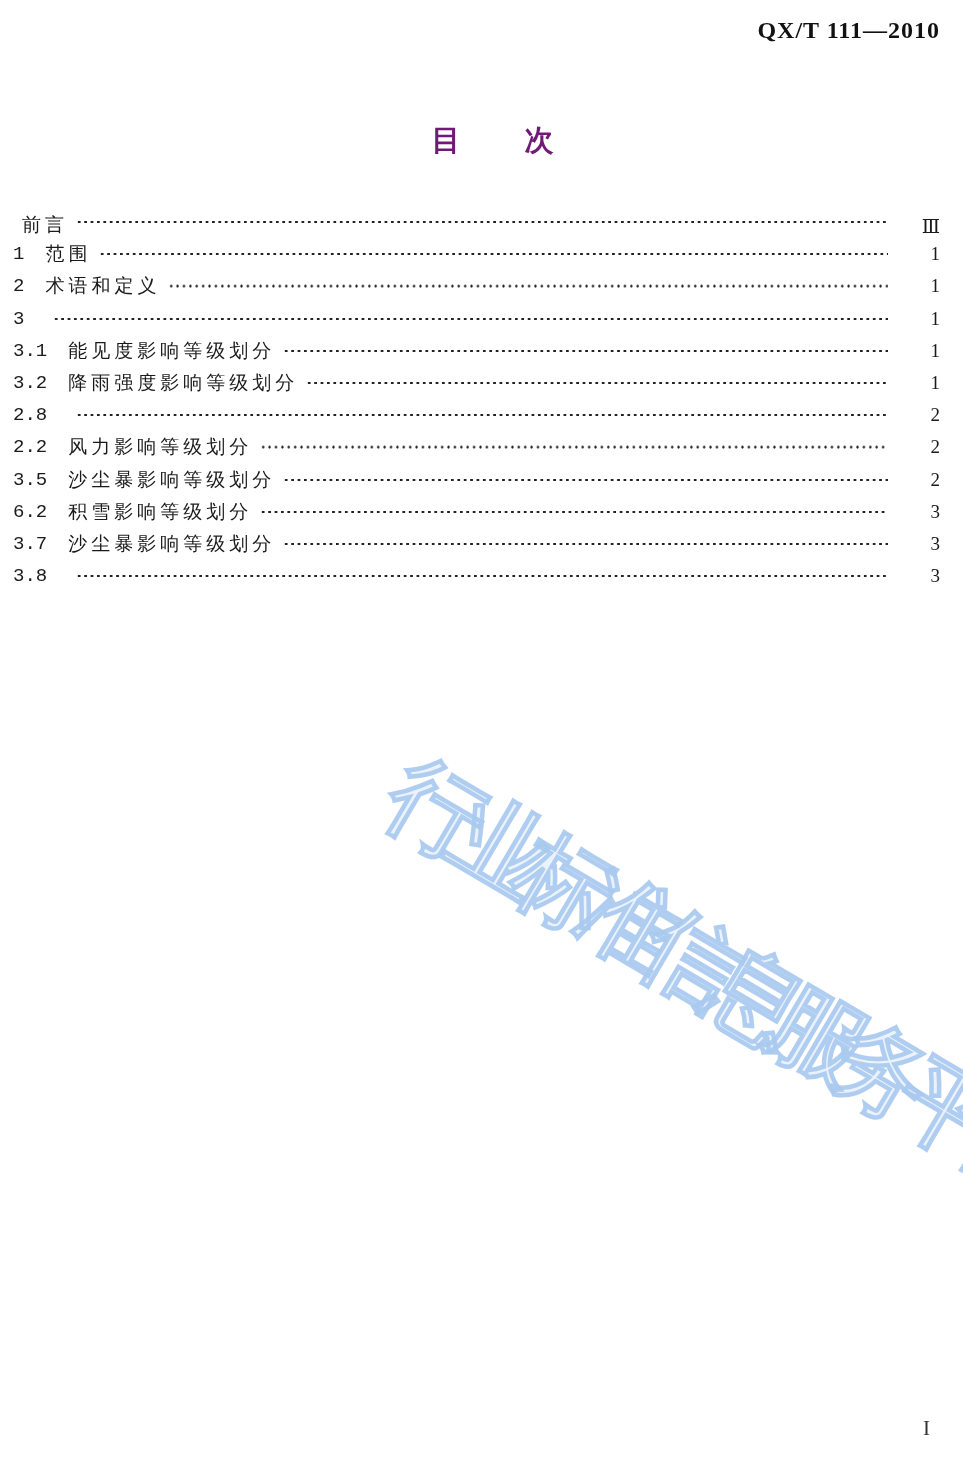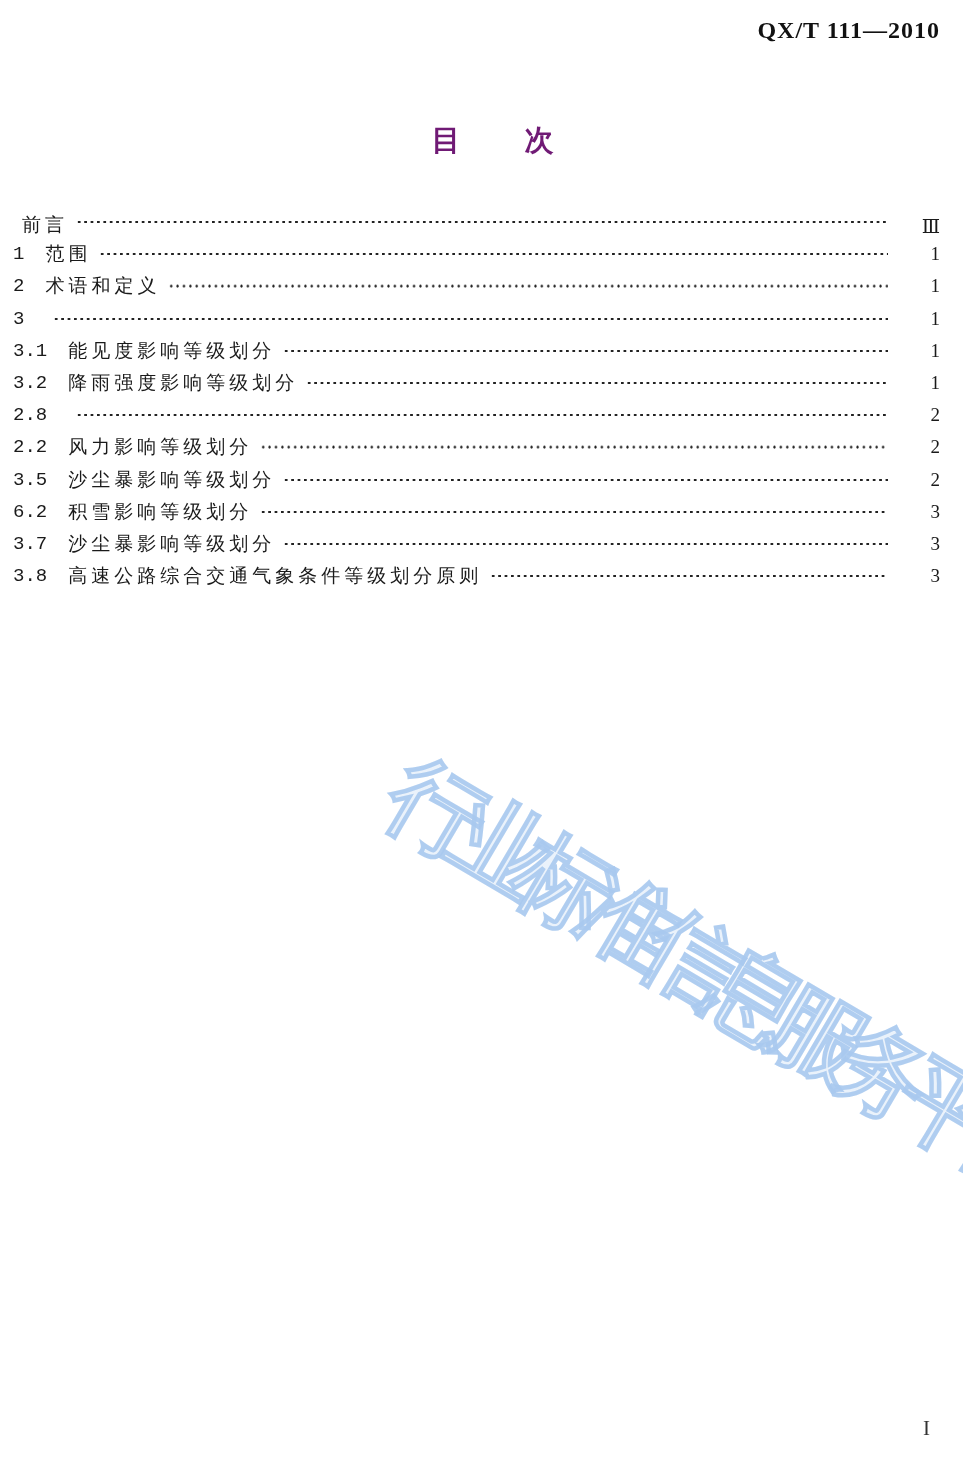--- a/index.html
+++ b/index.html
@@ -191,21 +191,20 @@
 
   <div class="toc-row">
     <span class="toc-num">3.7</span>
     <span class="toc-text">沙尘暴影响等级划分</span>
     <span class="leader"></span>
     <span class="toc-page">3</span>
   </div>
 
   <div class="toc-row">
     <span class="toc-num">3.8</span>
-    <span class="toc-text">高速公路综合交通气象条件等级划分原则</span>
     <span class="leader"></span>
     <span class="toc-page">3</span>
   </div>
 </div>
 
   <div class="watermark">行业标准信息服务平台</div>
 
   <div class="footer-page-num">I</div>
 
 </div>

